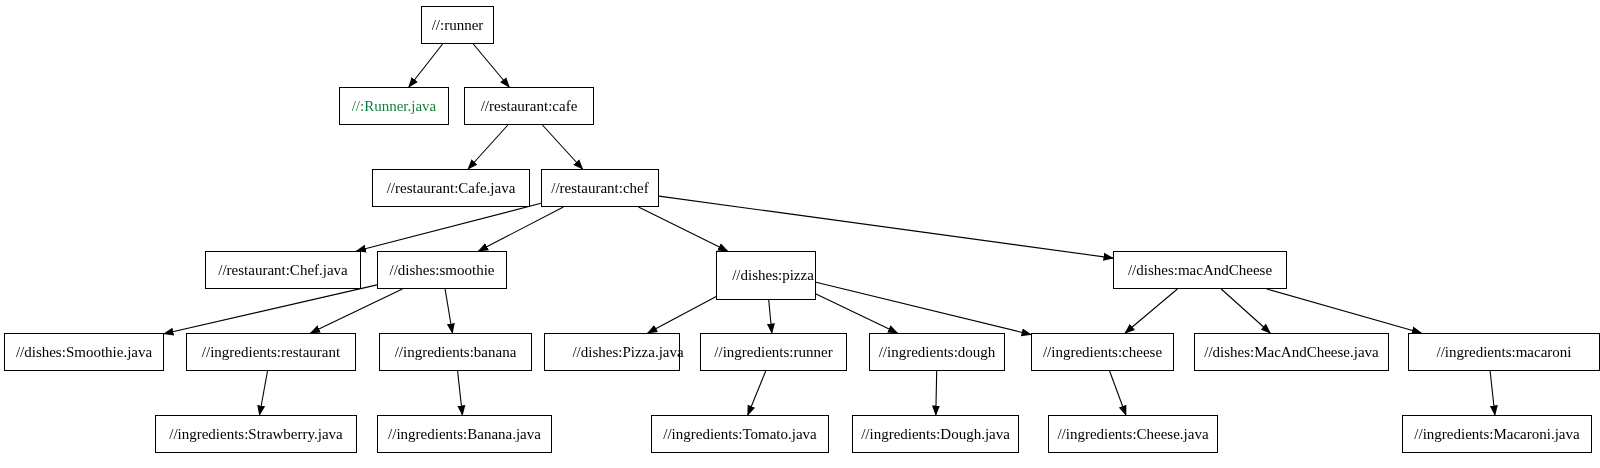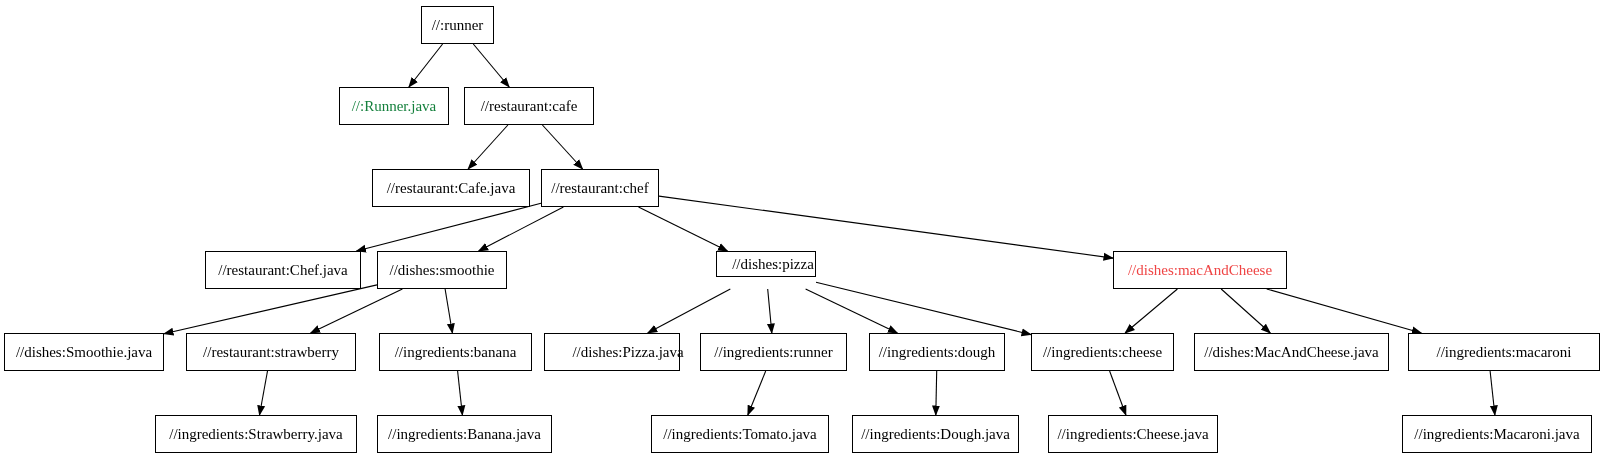--- a/index.html
+++ b/index.html
@@ -88,31 +88,31 @@
       </div>
       <div class="node" style="left: 541px; top: 169px; width: 118px; height: 38px; border-color: rgb(0, 0, 0); background: rgb(255, 255, 255); color: rgb(0, 0, 0);">
         <span>//restaurant:chef</span>
       </div>
       <div class="node" style="left: 205px; top: 251px; width: 156px; height: 38px; border-color: rgb(0, 0, 0); background: rgb(255, 255, 255); color: rgb(0, 0, 0);">
         <span>//restaurant:Chef.java</span>
       </div>
       <div class="node" style="left: 377px; top: 251px; width: 130px; height: 38px; border-color: rgb(0, 0, 0); background: rgb(255, 255, 255); color: rgb(0, 0, 0);">
         <span>//dishes:smoothie</span>
       </div>
-      <div class="node" style="left: 716px; top: 251px; width: 100px; height: 26px; border-color: rgb(0, 0, 0); background: rgb(255, 255, 255); color: rgb(0, 0, 0); padding-left: 14px;">
+      <div class="node" style="left: 716px; top: 251px; width: 100px; height: 49px; border-color: rgb(0, 0, 0); background: rgb(255, 255, 255); color: rgb(0, 0, 0); padding-left: 14px;">
         <span>//dishes:pizza</span>
       </div>
-      <div class="node" style="left: 1113px; top: 251px; width: 174px; height: 38px; border-color: rgb(0, 0, 0); background: rgb(255, 255, 255); color: #ef4444;">
+      <div class="node" style="left: 1113px; top: 251px; width: 174px; height: 38px; border-color: rgb(0, 0, 0); background: rgb(255, 255, 255); color: #000000;">
         <span>//dishes:macAndCheese</span>
       </div>
       <div class="node" style="left: 4px; top: 333px; width: 160px; height: 38px; border-color: rgb(0, 0, 0); background: rgb(255, 255, 255); color: rgb(0, 0, 0);">
         <span>//dishes:Smoothie.java</span>
       </div>
       <div class="node" style="left: 186px; top: 333px; width: 170px; height: 38px; border-color: rgb(0, 0, 0); background: rgb(255, 255, 255); color: rgb(0, 0, 0);">
-        <span>//restaurant:strawberry</span>
+        <span>//ingredients:restaurant</span>
       </div>
       <div class="node" style="left: 379px; top: 333px; width: 153px; height: 38px; border-color: rgb(0, 0, 0); background: rgb(255, 255, 255); color: rgb(0, 0, 0);">
         <span>//ingredients:banana</span>
       </div>
       <div class="node" style="left: 544px; top: 333px; width: 136px; height: 38px; border-color: rgb(0, 0, 0); background: rgb(255, 255, 255); color: rgb(0, 0, 0); padding-left: 32px;">
         <span>//dishes:Pizza.java</span>
       </div>
       <div class="node" style="left: 700px; top: 333px; width: 147px; height: 38px; border-color: rgb(0, 0, 0); background: rgb(255, 255, 255); color: rgb(0, 0, 0);">
         <span>//ingredients:runner</span>
       </div>

